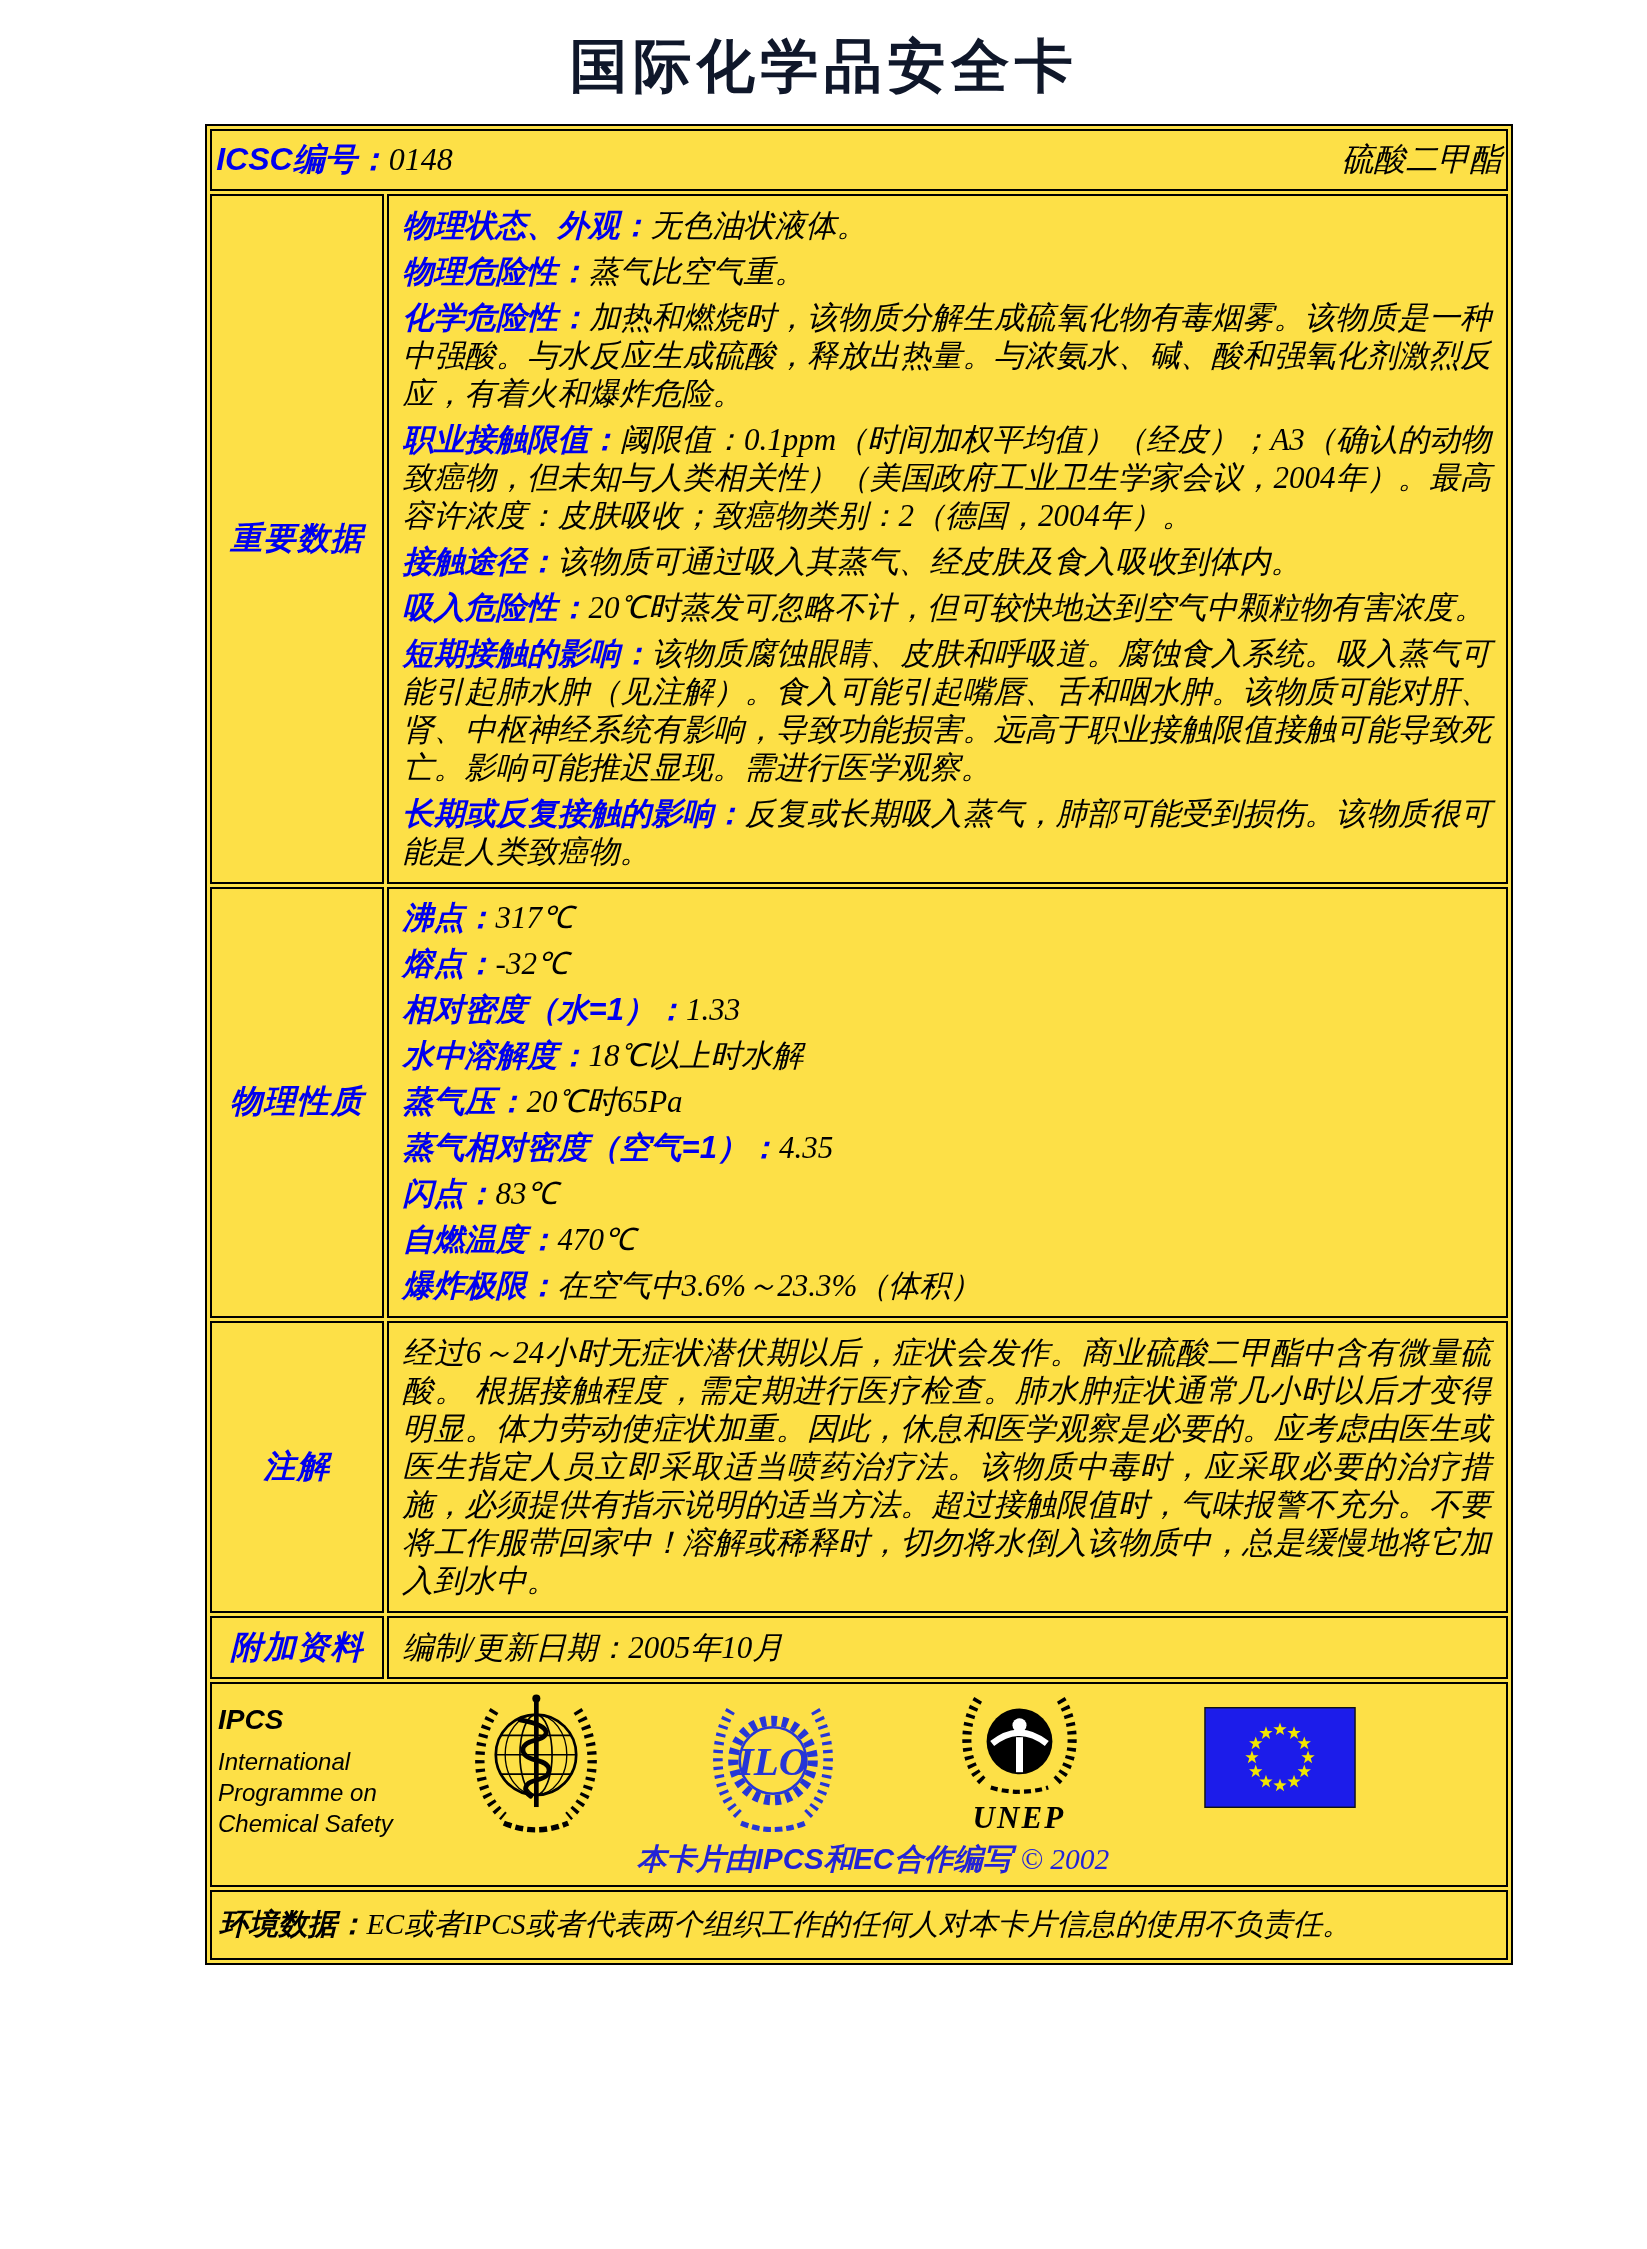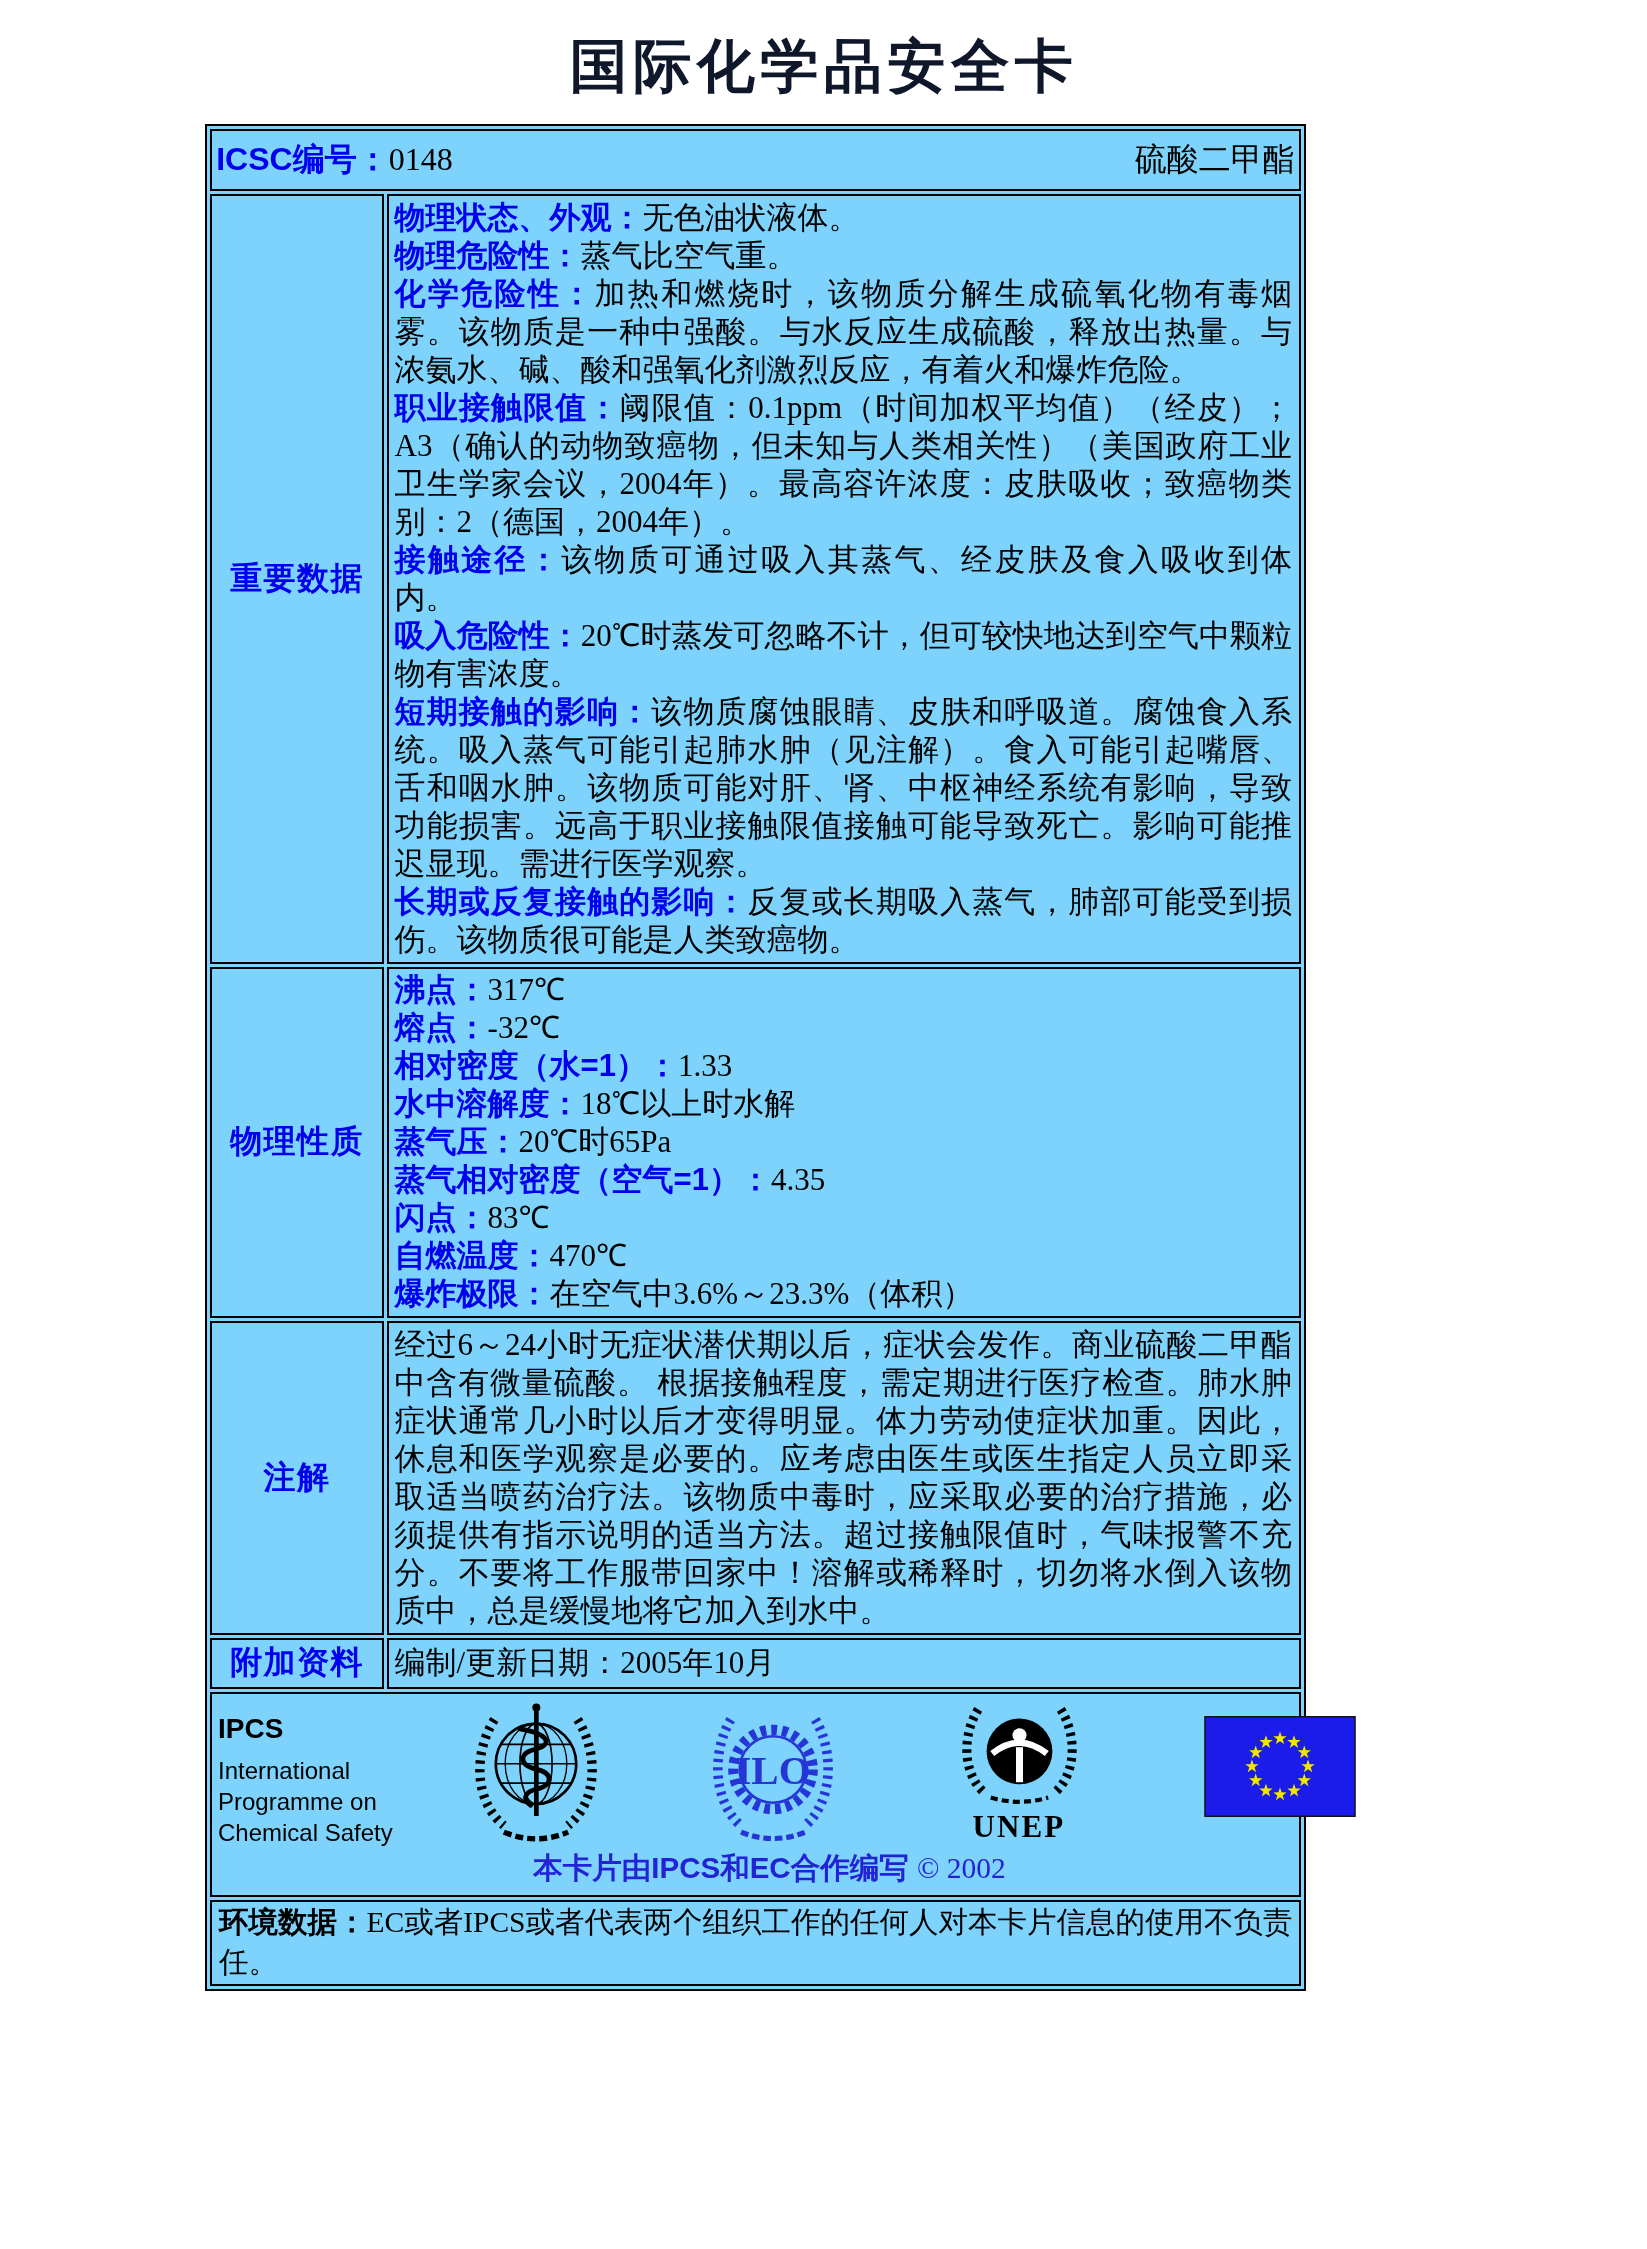--- a/index.html
+++ b/index.html
@@ -15,44 +15,45 @@
     margin:0 0 18px 0;
     text-align:center;
     font-family:"Liberation Serif", serif;
     font-weight:bold;
     font-size:58px;
     letter-spacing:5.6px;
     color:#0f172a;
   }
   table.card {
     margin-left:205px;
-    width:1101px;
+    width:1308px;
     border:2.8px solid #000;
     border-collapse:separate;
     border-spacing:3.5px;
-    background:#7dd3fc;
+    background:#fde047;
+    font-style:italic;
   }
   td { border:2.1px solid #000; padding:1.4px 5.6px; vertical-align:middle; }
   td.label-cell {
     width:174px;
     text-align:center;
     color:#0000ee;
     font-family:"Liberation Sans", sans-serif;
     font-weight:bold;
     font-size:32px;
     letter-spacing:1.4px;
   }
   td.content-cell {
     font-size:31px;
     line-height:38px;
     text-align:justify;
     vertical-align:middle;
     padding:2.8px 7px 2.8px 5.6px;
   }
-  td.content-cell p { margin:0; }
+  td.content-cell p { margin:8px; }
   .fld {
     color:#0000ee;
     font-family:"Liberation Sans", sans-serif;
     font-weight:bold;
   }
   
   td.header-cell { height:62px; padding:1.4px 4.2px; }
   .header-flex { display:flex; justify-content:space-between; align-items:center; font-size:32px; }
   .header-flex .fld { font-size:32px; }
   .chem { font-size:32px; }

